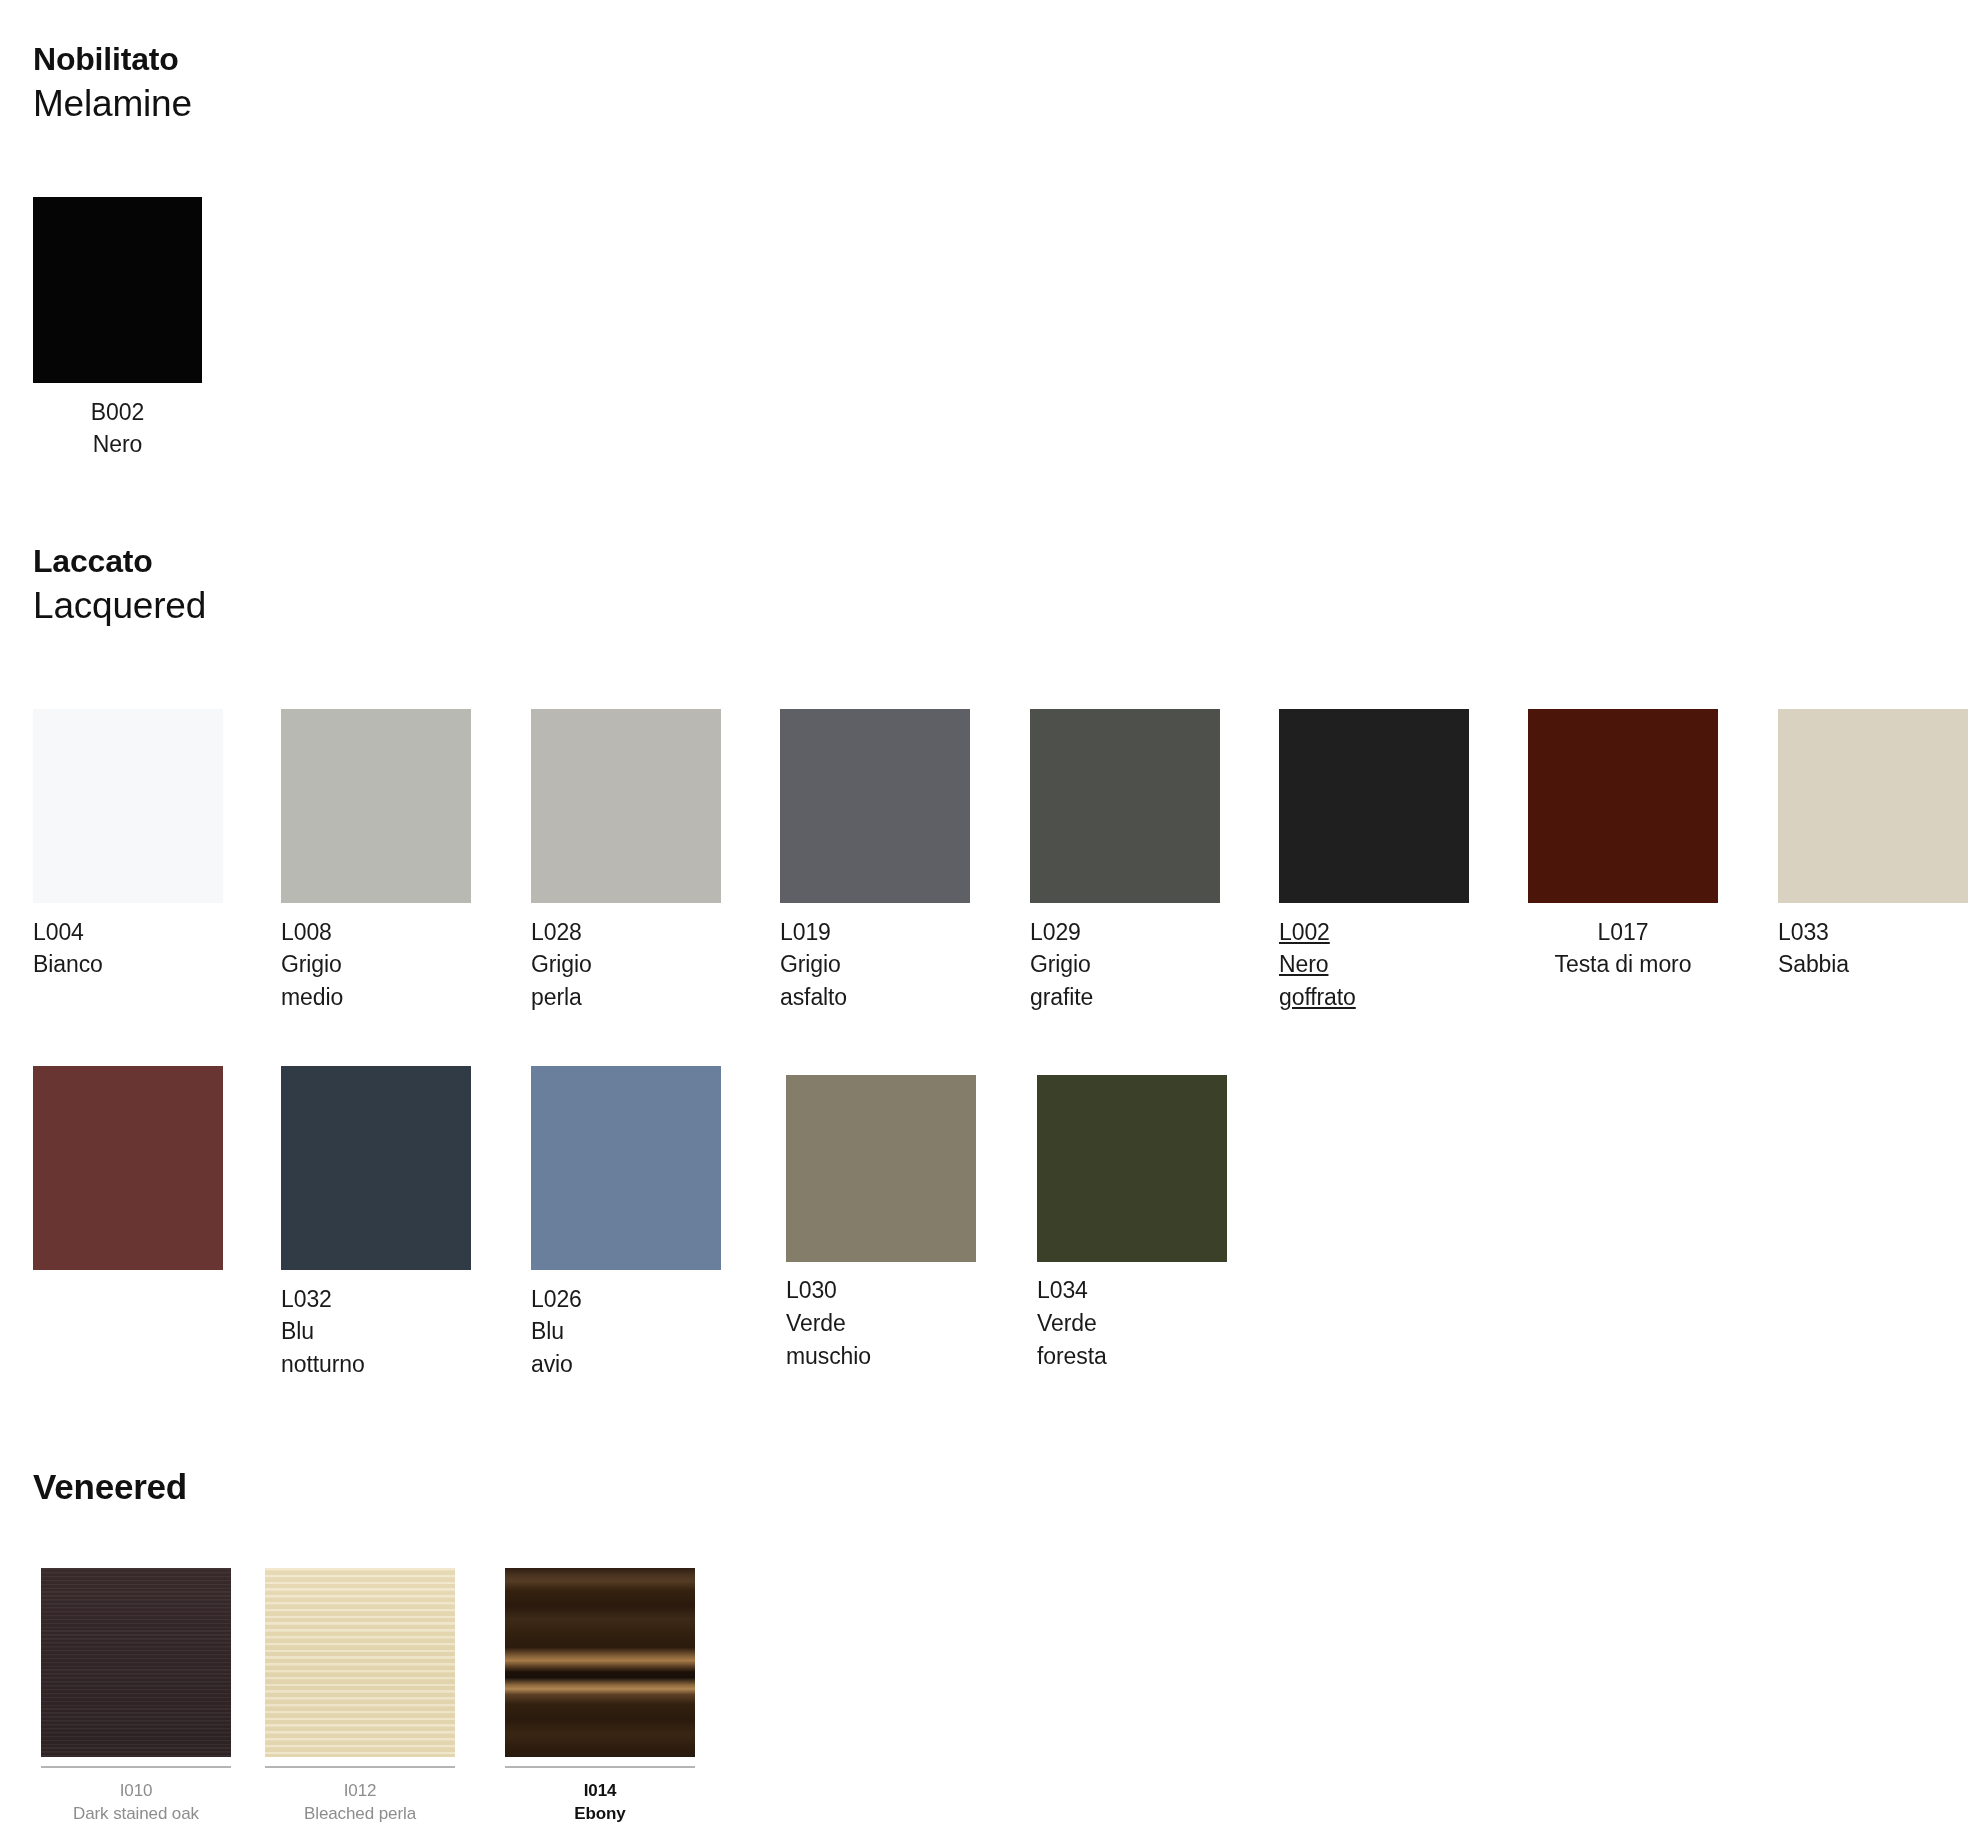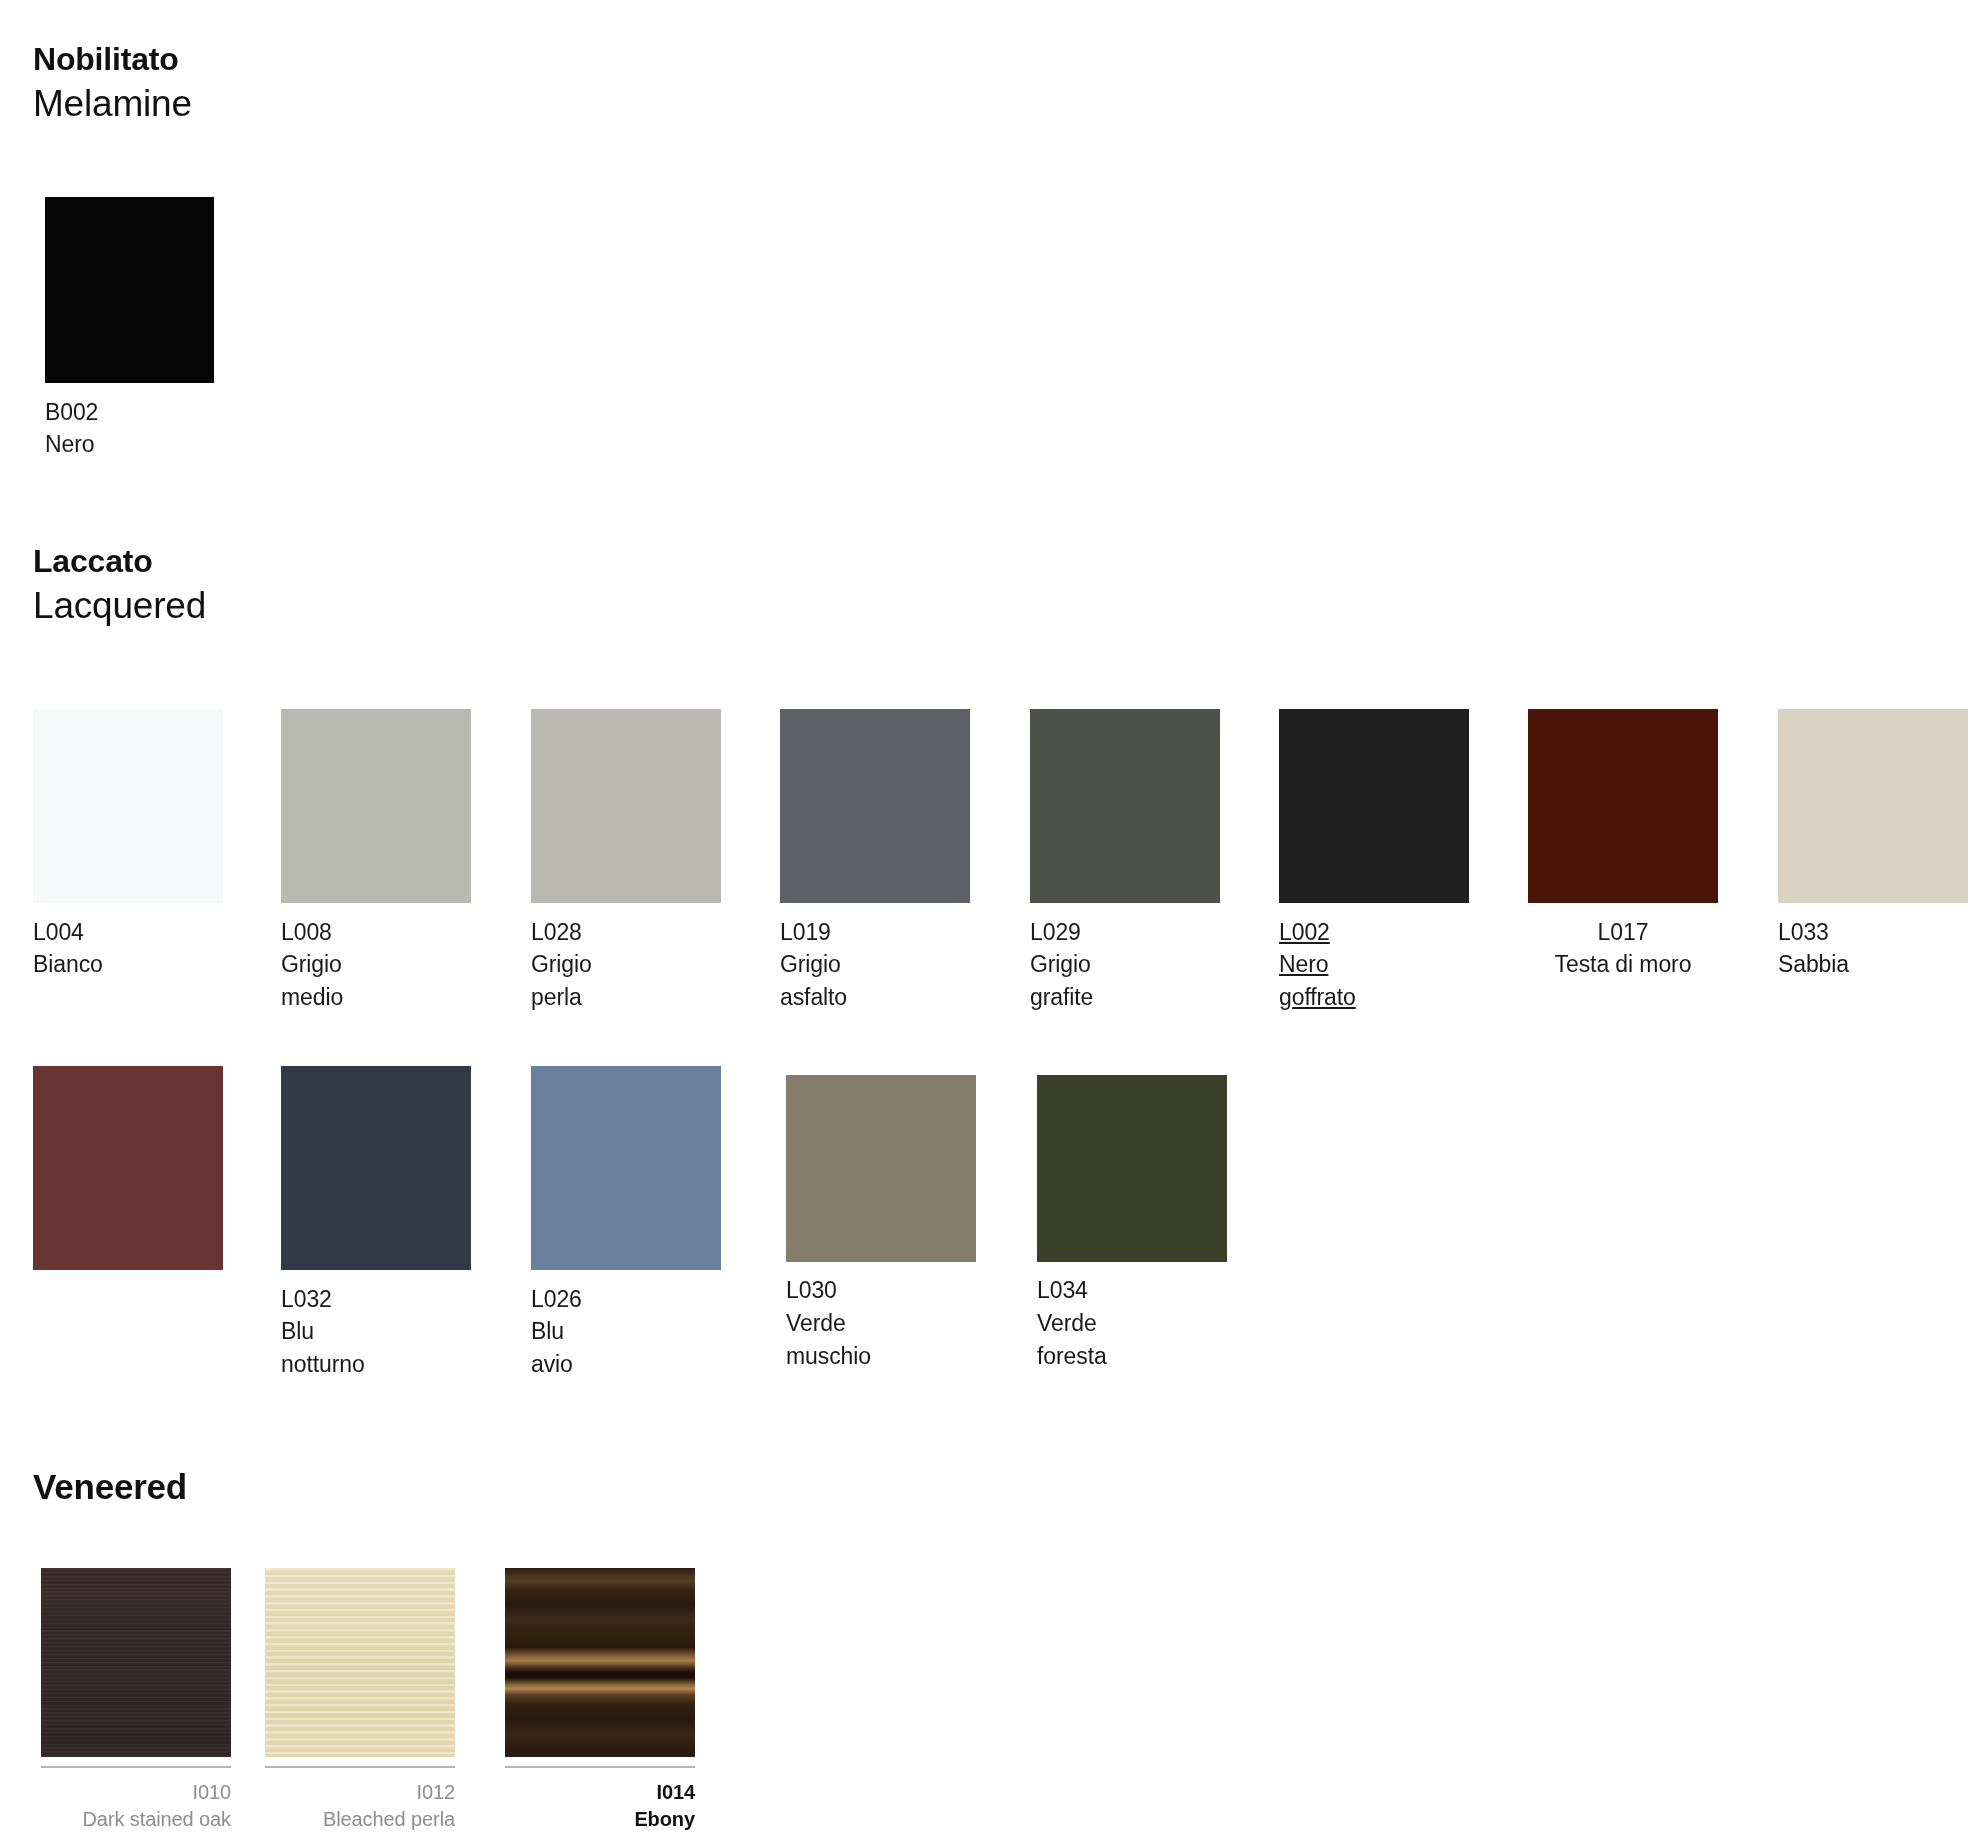--- a/index.html
+++ b/index.html
@@ -124,22 +124,22 @@
     height: 189px;
   }
   #grid-veneered .veneer-rule {
     margin-top: 8.7px;
     height: 1.9px;
     background: #b4b4b4;
     width: 100%;
   }
   #grid-veneered .swatch-caption {
     margin-top: 11.6px;
-    text-align: right;
-    font-size: 20px;
+    text-align: center;
+    font-size: 17px;
     line-height: 1.36;
     color: #8d8d8d;
   }
   #grid-veneered .swatch-cell.active .swatch-caption {
     color: #111111;
     font-weight: 700;
   }
 
   
   .tex-oak {
@@ -198,21 +198,21 @@
 <body>
 
 <div class="page">
 
   <div class="section-head" id="head-nobilitato">
     <div class="title-it">Nobilitato</div>
     <div class="title-en">Melamine</div>
   </div>
 
   <div id="grid-melamine">
-    <div class="swatch-cell" style="left:12px; width:169px;">
+    <div class="swatch-cell" style="left:0px; width:169px;text-align:center;">
       <span class="swatch-chip" style="background:#050505;"></span>
       <div class="swatch-caption">
         <span class="swatch-code">B002</span>
         <span class="swatch-name">Nero</span>
       </div>
     </div>
   </div>
 
   <div class="section-head" id="head-laccato">
     <div class="title-it">Laccato</div>

